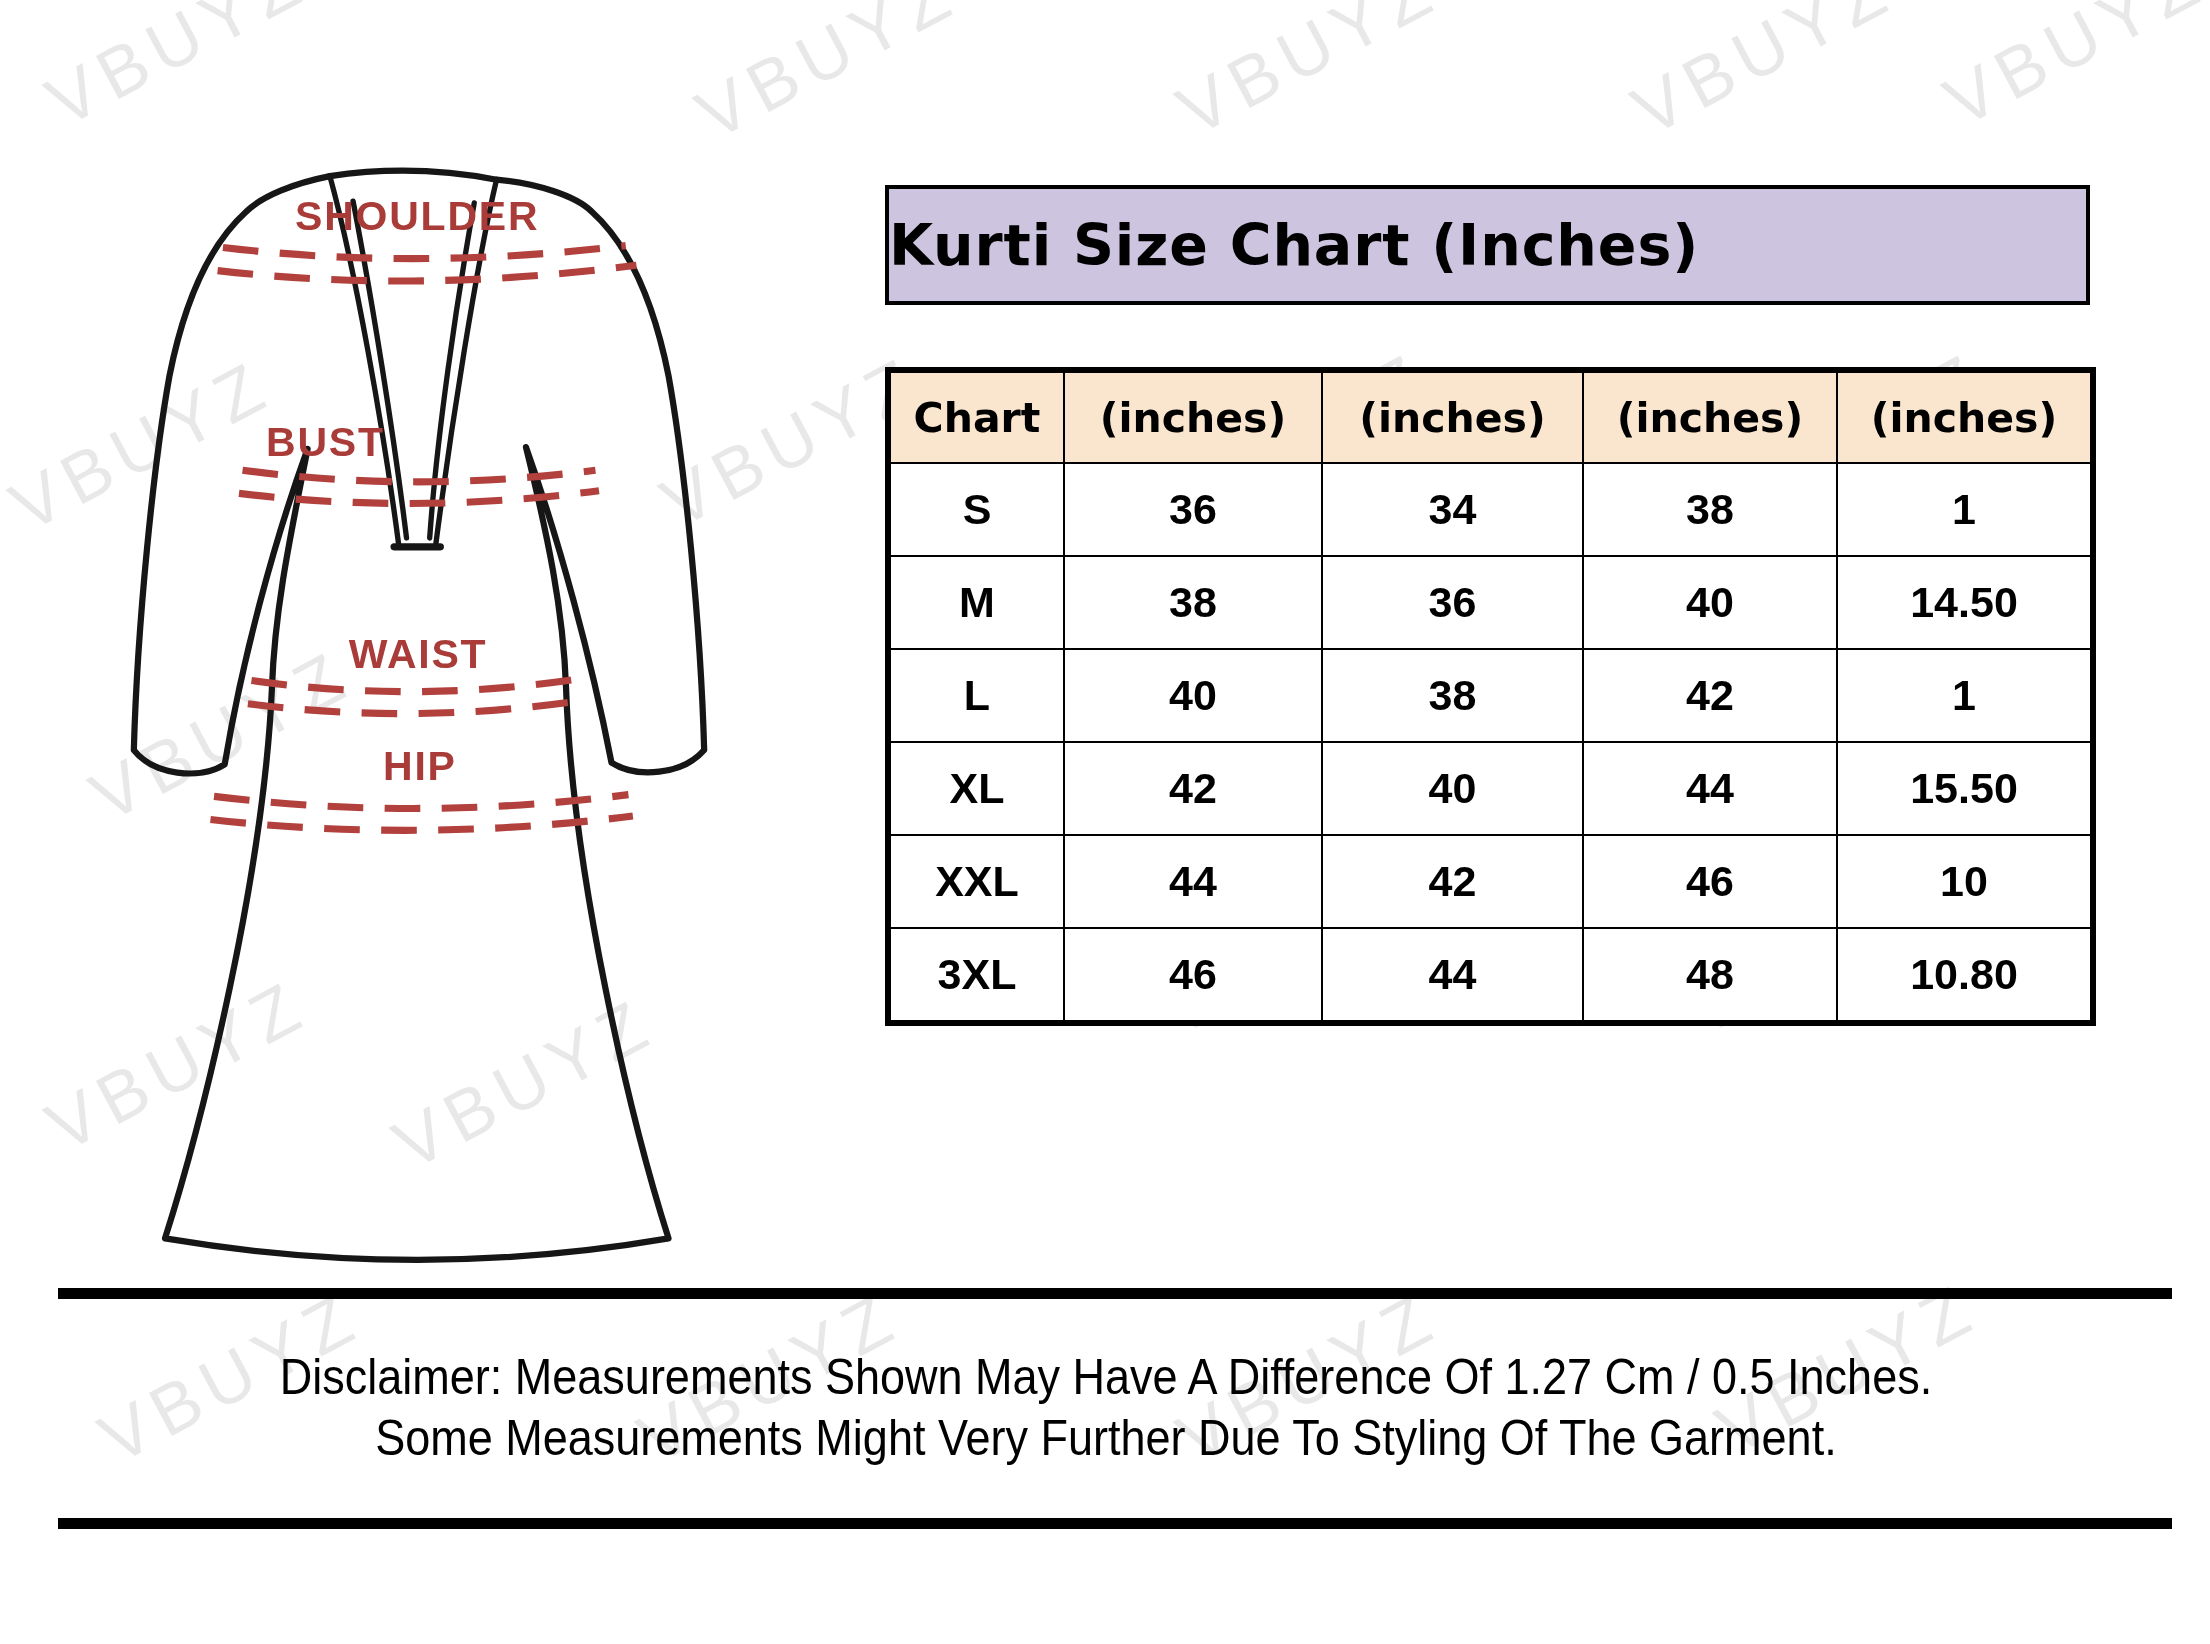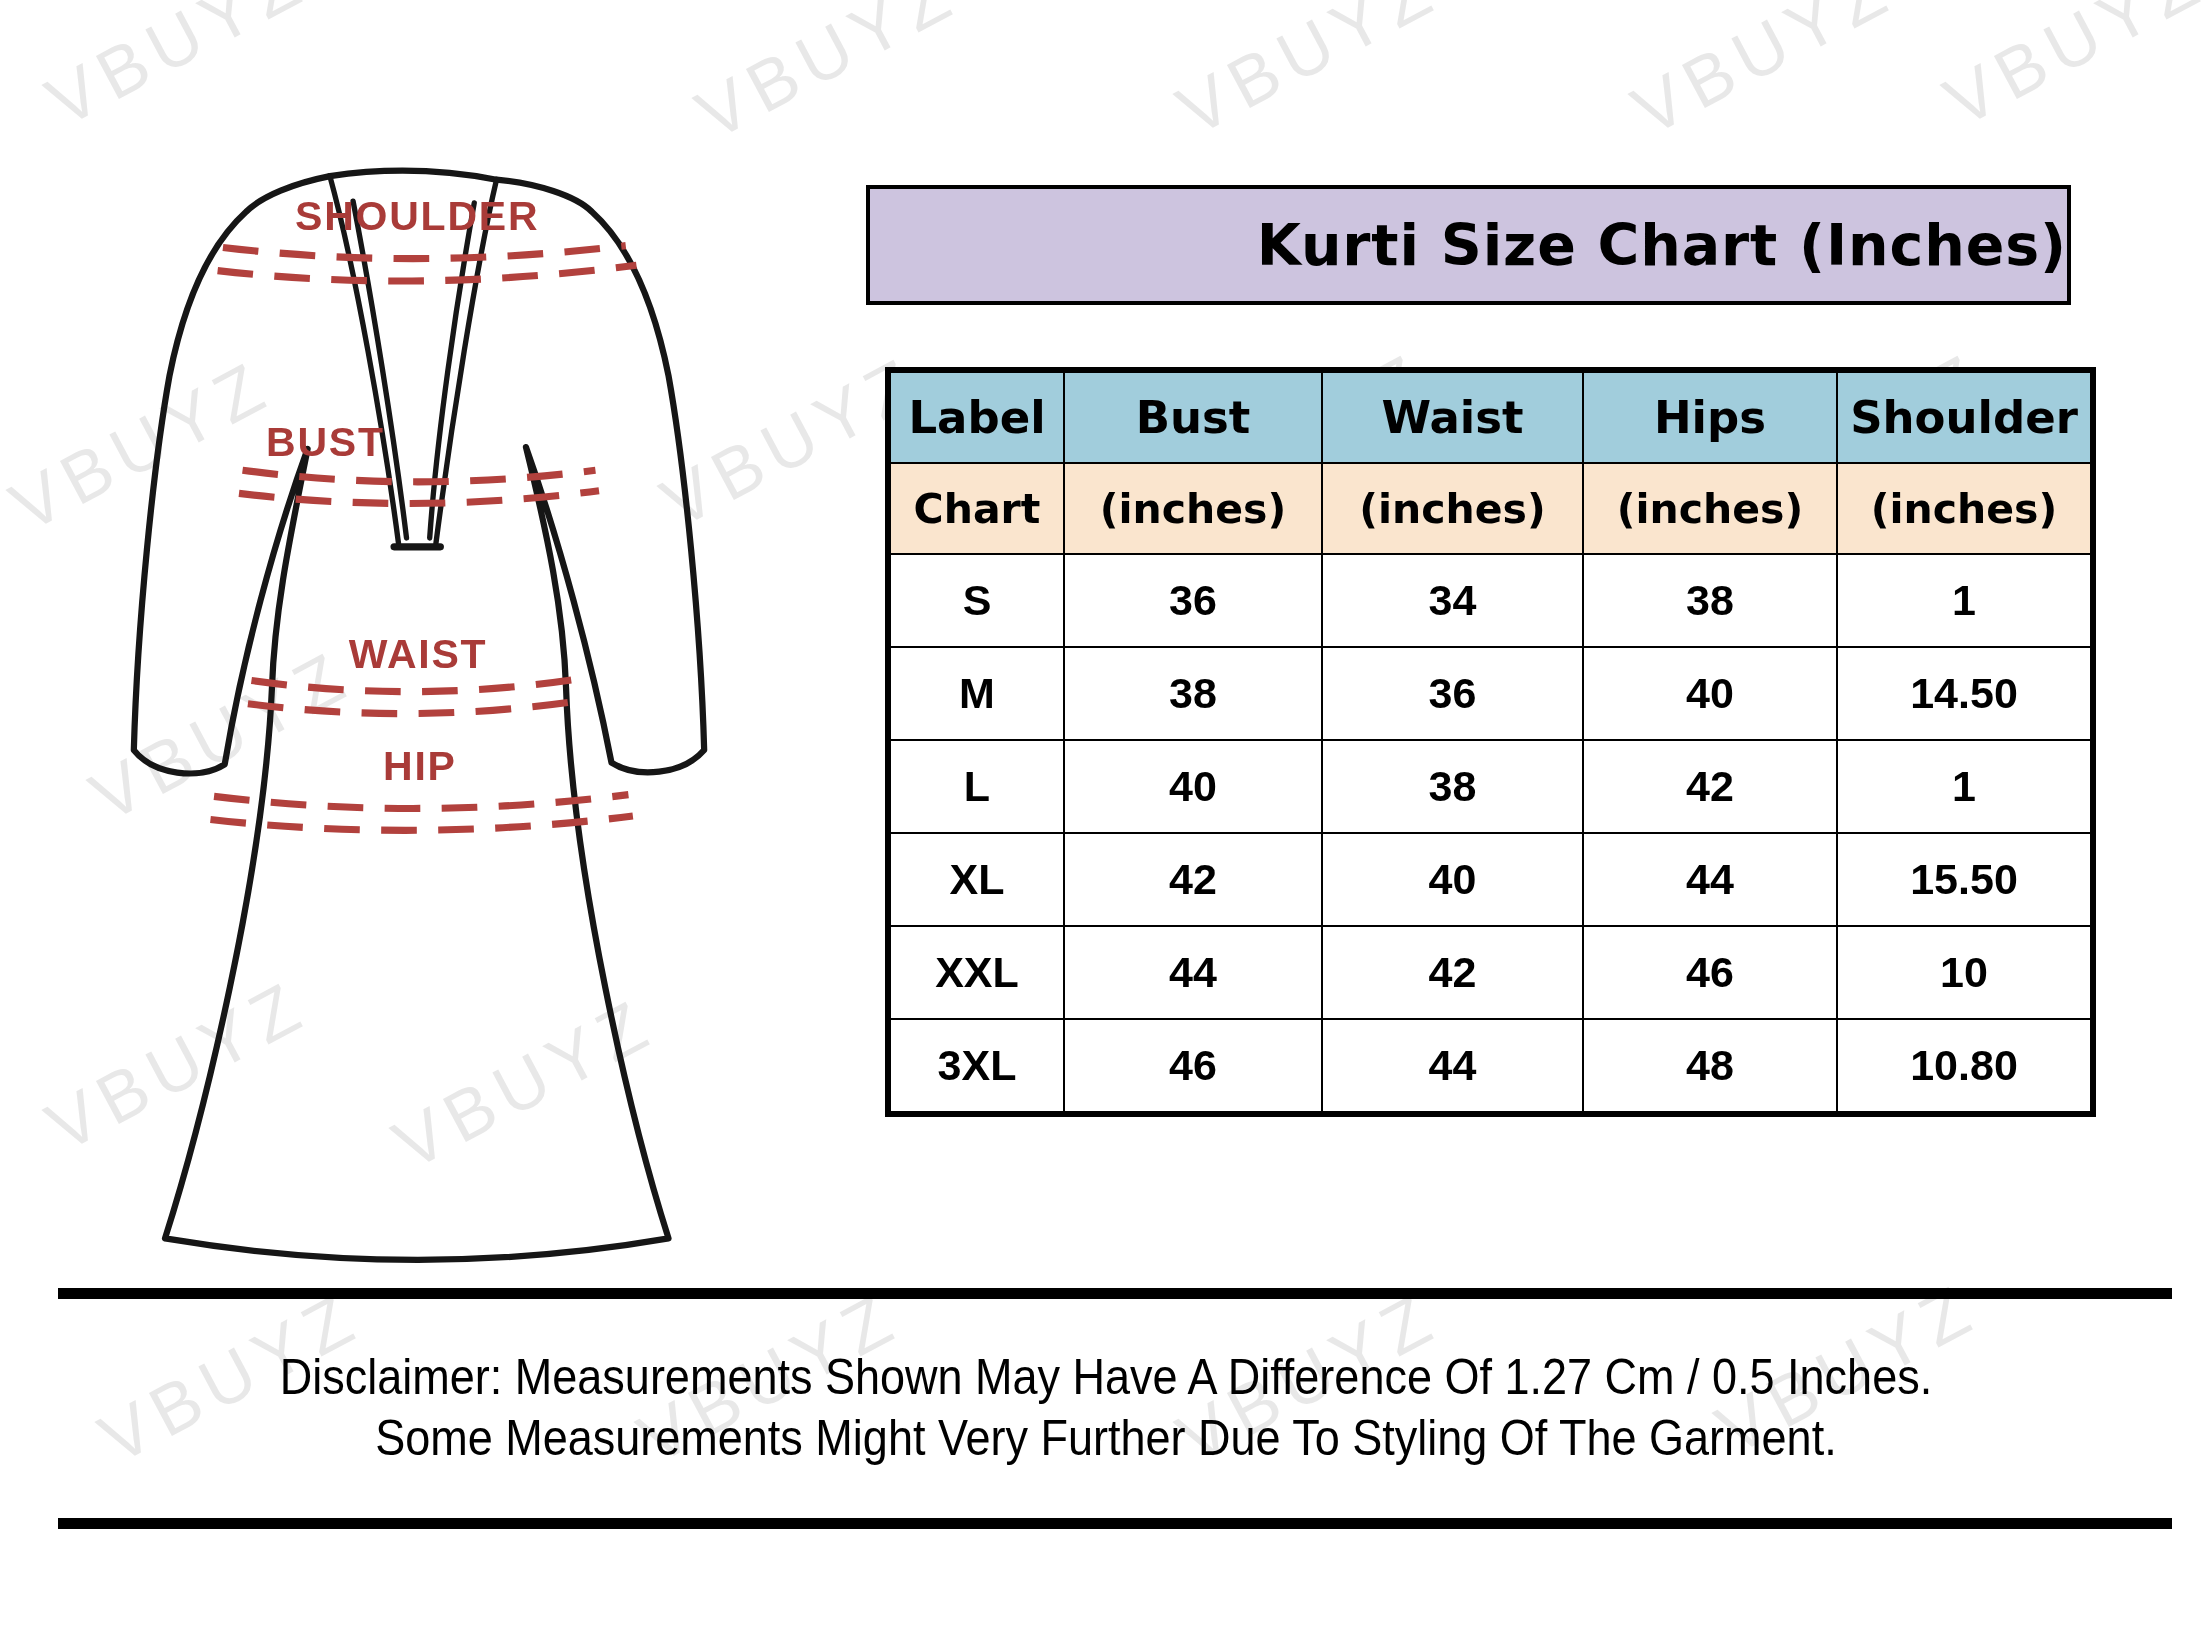--- a/index.html
+++ b/index.html
@@ -8,23 +8,23 @@
     overflow:hidden; font-family:"DejaVu Sans", sans-serif; color:#000;
   }
   
   .wm {
     position:absolute; white-space:nowrap; pointer-events:none;
     font:400 71px "Liberation Sans", sans-serif; letter-spacing:9px;
     color:rgba(110,110,110,0.16); transform:rotate(-28deg);
   }
   
   .title-bar {
-    position:absolute; left:866px; top:185px; width:1205px; height:120px;
+    position:absolute; left:885px; top:185px; width:1205px; height:120px;
     background:var(--title-bg,#CDC4DF); border:4.5px solid #000; box-sizing:border-box;
-    display:flex; align-items:center; justify-content:flex-end;
+    display:flex; align-items:center; justify-content:flex-start;
   }
   .title-bar span { font-size:57px; font-weight:700; letter-spacing:0.9px; }
   
   table.size-table {
     position:absolute; left:885px; top:367px; width:1205px;
     border-collapse:collapse; table-layout:fixed; background:#fff;
     border:6.2px solid #000;
   }
   .size-table th, .size-table td {
     border:2.7px solid #000; text-align:center; vertical-align:middle; padding:0;
@@ -134,27 +134,20 @@
 
   <table class="size-table">
     <colgroup>
       <col style="width:176px">
         <col style="width:258px">
         <col style="width:261px">
         <col style="width:254px">
         <col style="width:256px">
     </colgroup>
     <thead>
-      <tr class="hrow1">
-        <th>Label</th>
-        <th>Bust</th>
-        <th>Waist</th>
-        <th>Hips</th>
-        <th>Shoulder</th>
-      </tr>
       <tr class="hrow2">
         <th>Chart</th>
         <th>(inches)</th>
         <th>(inches)</th>
         <th>(inches)</th>
         <th>(inches)</th>
       </tr>
     </thead>
     <tbody id="size-body">
         <tr>

